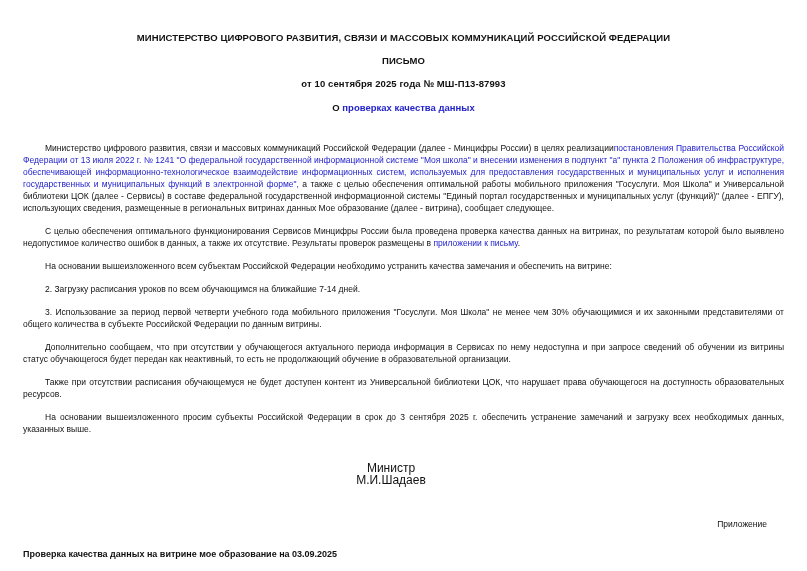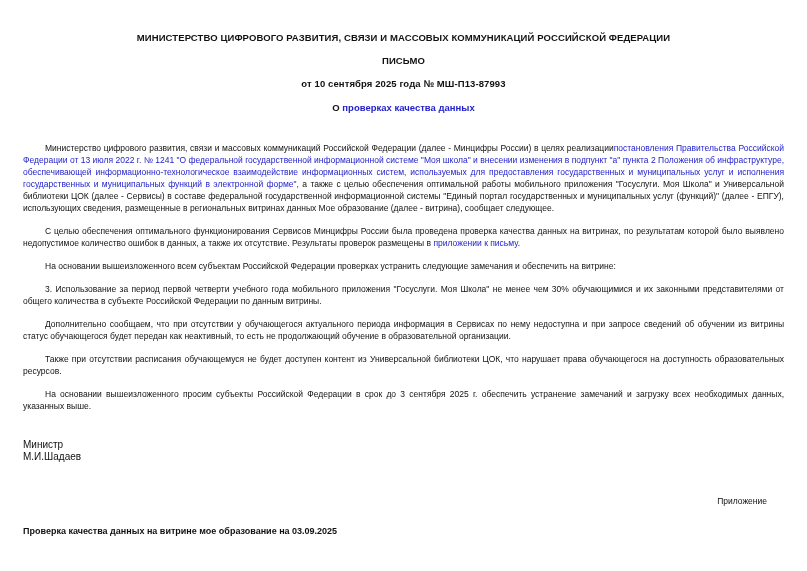--- a/index.html
+++ b/index.html
@@ -17,21 +17,21 @@
   .header { text-align: center; margin-bottom: 28px; }
   .header .hline {
     font-size: 9.5px; font-weight: bold; line-height: 12px;
     margin-bottom: 11px; letter-spacing: 0.1px;
   }
   .subject { font-size: 9.5px; font-weight: bold; line-height: 12px; margin-top: 12px; }
   a.doclink { color: #2323cc; text-decoration: none; cursor: pointer; }
   .body-text { font-size: 8.5px; line-height: 12px; text-align: justify; }
   .para { margin-bottom: 11px; text-indent: 22px; }
   .signature {
-    text-align: left; font-size: 10px; line-height: 12px;
+    text-align: center; font-size: 12px; line-height: 12px;
     margin-top: 27px; margin-right: 25px;
   }
   .attachment-label {
     text-align: right; font-size: 8.5px; line-height: 12px;
     margin-top: 32px; margin-right: 17px;
   }
   .attachment-title {
     text-align: left; font-size: 9px; font-weight: bold; line-height: 12px;
     margin-top: 18px;
   }
@@ -47,23 +47,24 @@
     <div class="hline">от 10 сентября 2025 года № МШ-П13-87993</div>
     <div class="subject"><span>О </span><a class="doclink">проверках качества данных</a></div>
   </div>
 
   <div class="body-text">
 
     <p class="para"><span>Министерство цифрового развития, связи и массовых коммуникаций Российской Федерации (далее - Минцифры России) в целях реализации</span><a class="doclink">постановления Правительства Российской Федерации от 13 июля 2022 г. № 1241 "О федеральной государственной информационной системе "Моя школа" и внесении изменения в подпункт "а" пункта 2 Положения об инфраструктуре, обеспечивающей информационно-технологическое взаимодействие информационных систем, используемых для предоставления государственных и муниципальных услуг и исполнения государственных и муниципальных функций в электронной форме",</a><span> а также с целью обеспечения оптимальной работы мобильного приложения "Госуслуги. Моя Школа" и Универсальной библиотеки ЦОК (далее - Сервисы) в составе федеральной государственной информационной системы "Единый портал государственных и муниципальных услуг (функций)" (далее - ЕПГУ), использующих сведения, размещенные в региональных витринах данных Мое образование (далее - витрина), сообщает следующее.</span></p>
 
     <p class="para"><span>С целью обеспечения оптимального функционирования Сервисов Минцифры России была проведена проверка качества данных на витринах, по результатам которой было выявлено недопустимое количество ошибок в данных, а также их отсутствие. Результаты проверок размещены в </span><a class="doclink">приложении к письму</a><span>.</span></p>
 
-    <p class="para">На основании вышеизложенного всем субъектам Российской Федерации проверках устранить следующие замечания и обеспечить на витрине:</p>
+    <p class="para">На основании вышеизложенного всем субъектам Российской Федерации необходимо устранить качества замечания и обеспечить на витрине:</p>
 
 
+    <p class="para">2. Загрузку расписания уроков по всем обучающимся на ближайшие 7-14 дней.</p>
 
     <p class="para">3. Использование за период первой четверти учебного года мобильного приложения "Госуслуги. Моя Школа" не менее чем 30% обучающимися и их законными представителями от общего количества в субъекте Российской Федерации по данным витрины.</p>
 
     <p class="para">Дополнительно сообщаем, что при отсутствии у обучающегося актуального периода информация в Сервисах по нему недоступна и при запросе сведений об обучении из витрины статус обучающегося будет передан как неактивный, то есть не продолжающий обучение в образовательной организации.</p>
 
     <p class="para">Также при отсутствии расписания обучающемуся не будет доступен контент из Универсальной библиотеки ЦОК, что нарушает права обучающегося на доступность образовательных ресурсов.</p>
 
     <p class="para">На основании вышеизложенного просим субъекты Российской Федерации в срок до 3 сентября 2025 г. обеспечить устранение замечаний и загрузку всех необходимых данных, указанных выше.</p>
 
   </div>

